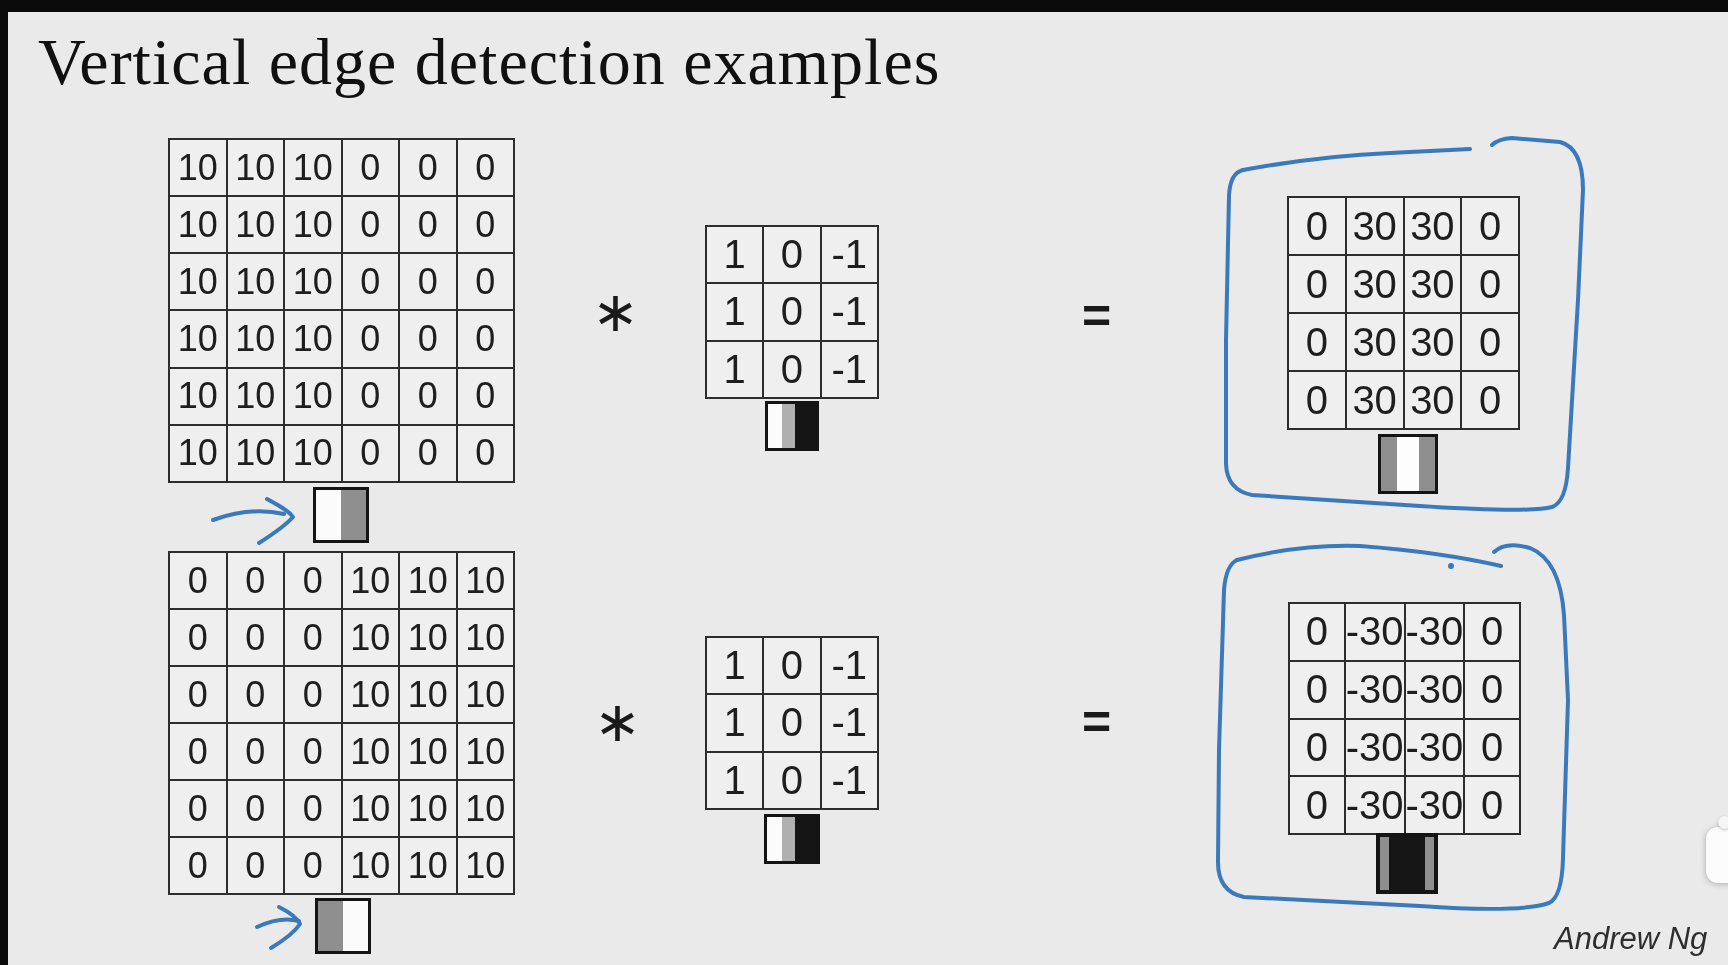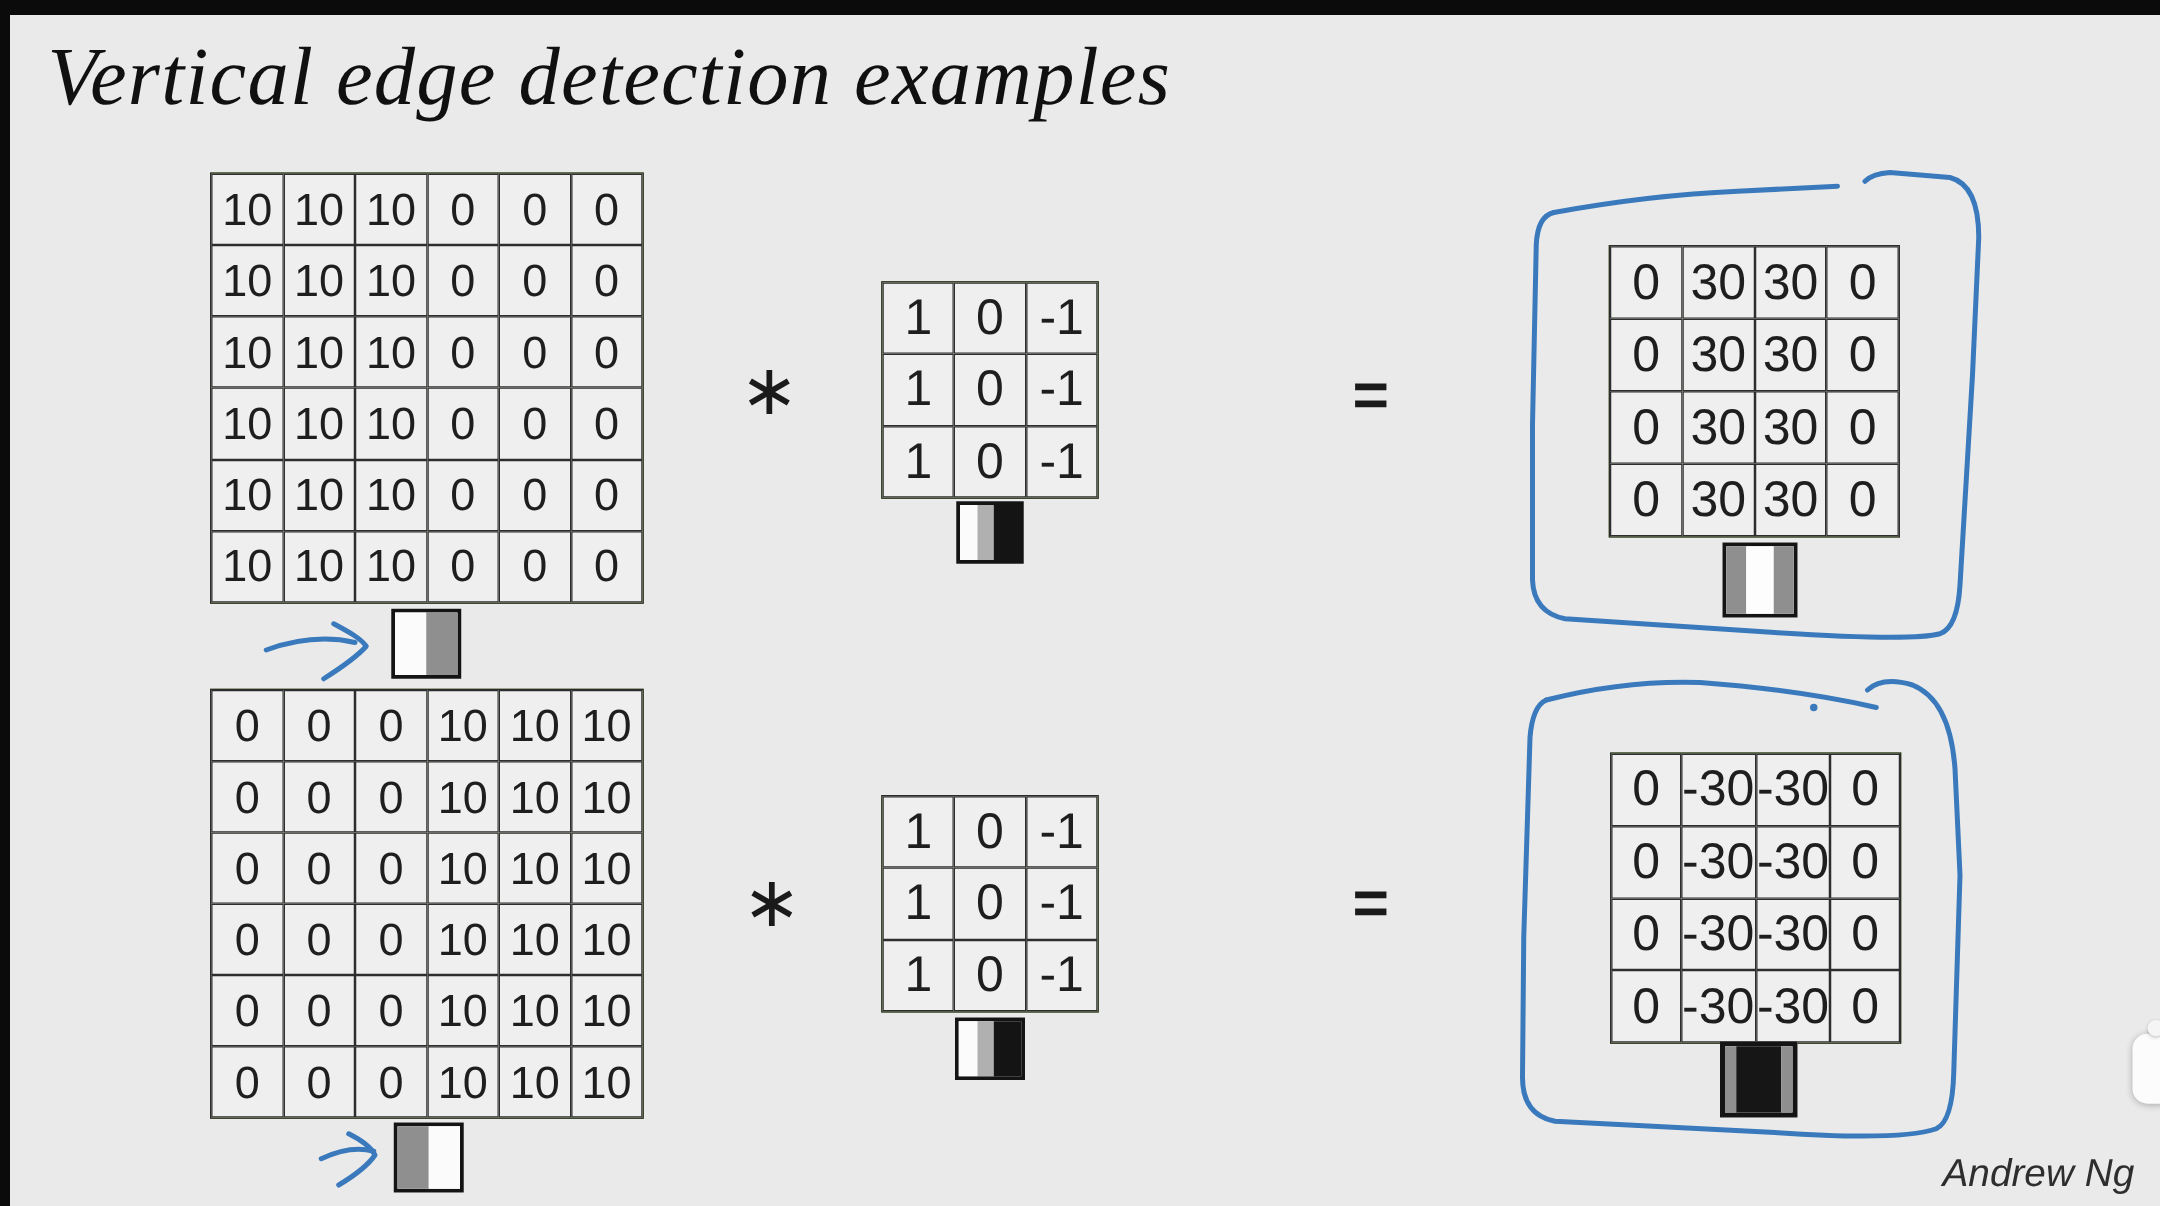--- a/index.html
+++ b/index.html
@@ -11,28 +11,28 @@
     font-family:"Liberation Sans", sans-serif;
   }
   .edge-bar{position:absolute;background:#0b0b0b;}
   #edge-top{left:0;top:0;width:1728px;height:12px;}
   #edge-left{left:0;top:0;width:8px;height:965px;}
 
   #slide-title{
     position:absolute;left:38px;top:24px;
     font-family:"Liberation Serif", serif;
     font-size:66px;letter-spacing:1px;
-    color:#101010;white-space:nowrap;font-style:italic;
+    color:#101010;white-space:nowrap;
   }
 
   .grid{
     position:absolute;
     display:grid;
     border:1px solid #2d2d2d;
-    background:#4d7c0f;
+    background:#1d4ed8;
   }
   .grid .cell{
     border:1px solid #2d2d2d;
     background:#f0eff0;
     display:flex;align-items:center;justify-content:center;
     color:#1e1e1e;
   }
   #mat-a{left:168px;top:138px;width:345px;height:343px;font-size:36px;}
   #filter-a{left:705px;top:225px;width:172px;height:172px;font-size:40px;}
   #res-a{left:1287px;top:196px;width:231px;height:232px;font-size:40px;}

